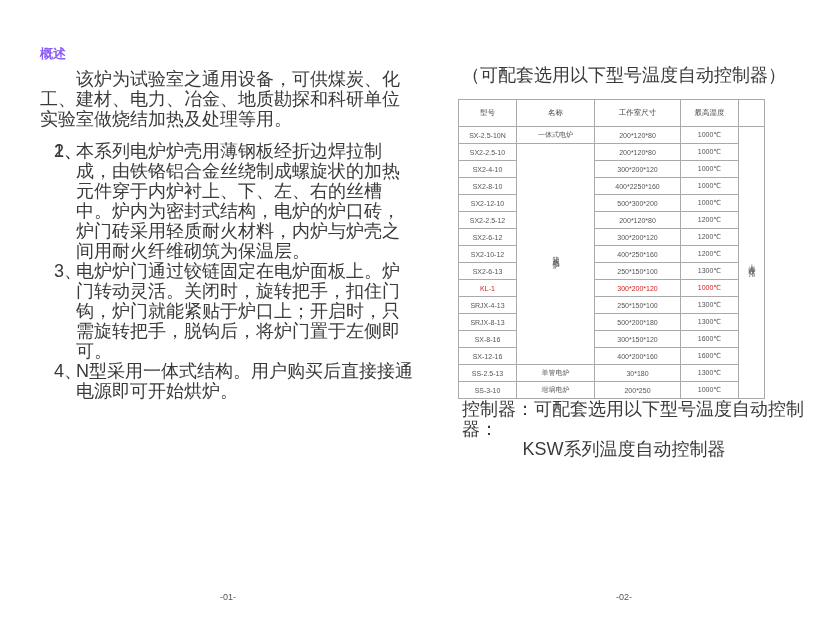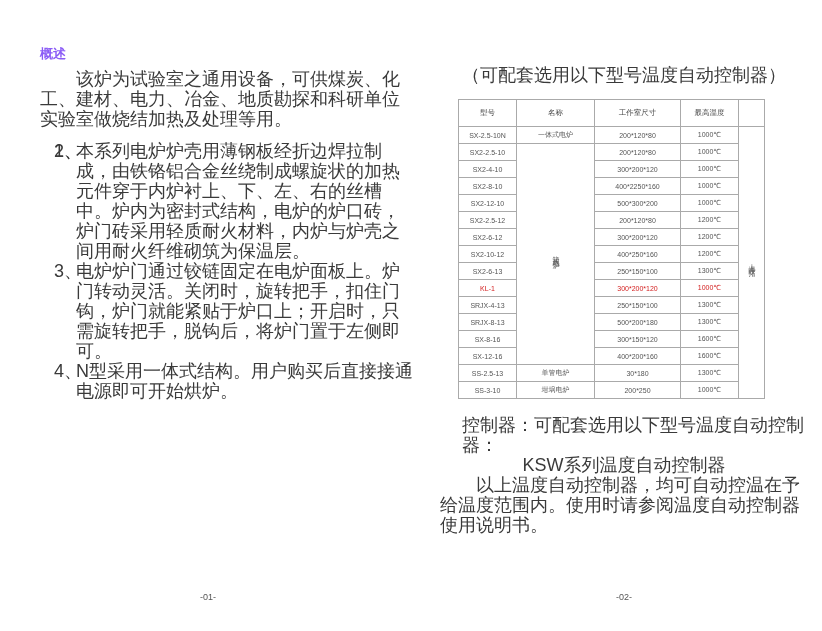--- a/index.html
+++ b/index.html
@@ -26,25 +26,25 @@
   }
   table.params th,table.params td{
     border:1px solid #aaa;padding:0;height:16px;overflow:hidden;
     font-weight:normal;white-space:nowrap;
   }
   table.params th{height:26px;font-size:7.5px;color:#444;}
   col.c-model{width:58px;} col.c-name{width:78px;} col.c-dims{width:86px;}
   col.c-temp{width:58px;} col.c-side{width:26px;}
   .vert{writing-mode:vertical-lr;text-orientation:upright;letter-spacing:2px;font-size:7px;}
   .red{color:#d32020;}
-  #controller-block{margin-top:16px;}
+  #controller-block{}
   #controller-line1{margin-left:22px;}
   #controller-line2{text-align:center;}
   .page-num{position:absolute;top:592px;font-size:9px;color:#555;}
-  #page-num-left{left:200px;width:56px;}
+  #page-num-left{left:200px;width:56px;text-align:center;}
   #page-num-right{left:596px;width:56px;text-align:center;}
 </style>
 </head>
 <body>
 
 <div id="left-col" class="page-col">
   <div class="h-bold">概述</div>
   <div id="overview-text" class="body-text indent2">该炉为试验室之通用设备，可供煤炭、化工、建材、电力、冶金、地质勘探和科研单位实验室做烧结加热及处理等用。</div>
 
   <div class="feature-list">
@@ -171,18 +171,17 @@
           <td>坩埚电炉</td>
           <td>200*250</td>
           <td>1000℃</td>
         </tr>
       </tbody>
   </table>
 
   <div id="controller-block" class="body-text">
     <div id="controller-line1">控制器：可配套选用以下型号温度自动控制器：</div>
     <div id="controller-line2">KSW系列温度自动控制器</div>
-    <div class="indent2">以上温度自动控制器，均可自动控温在予给温度范围内。使用时请参阅温度自动控制器使用说明书。</div>
   </div>
 </div>
 
 <div id="page-num-left" class="page-num">-01-</div>
 <div id="page-num-right" class="page-num">-02-</div>
 
 </body></html>

